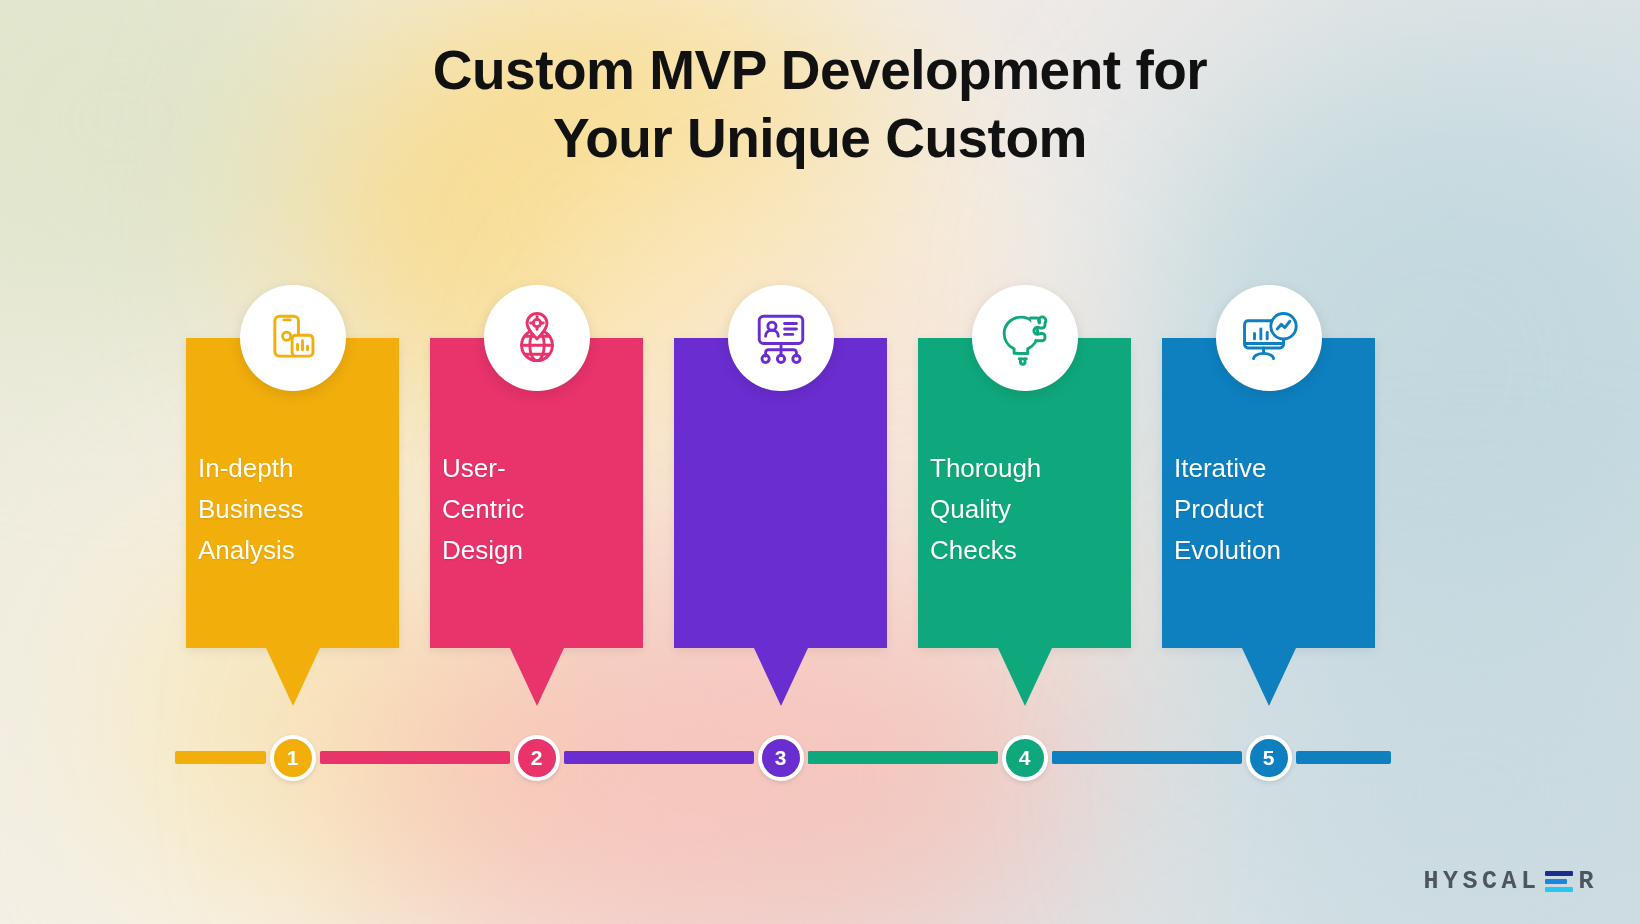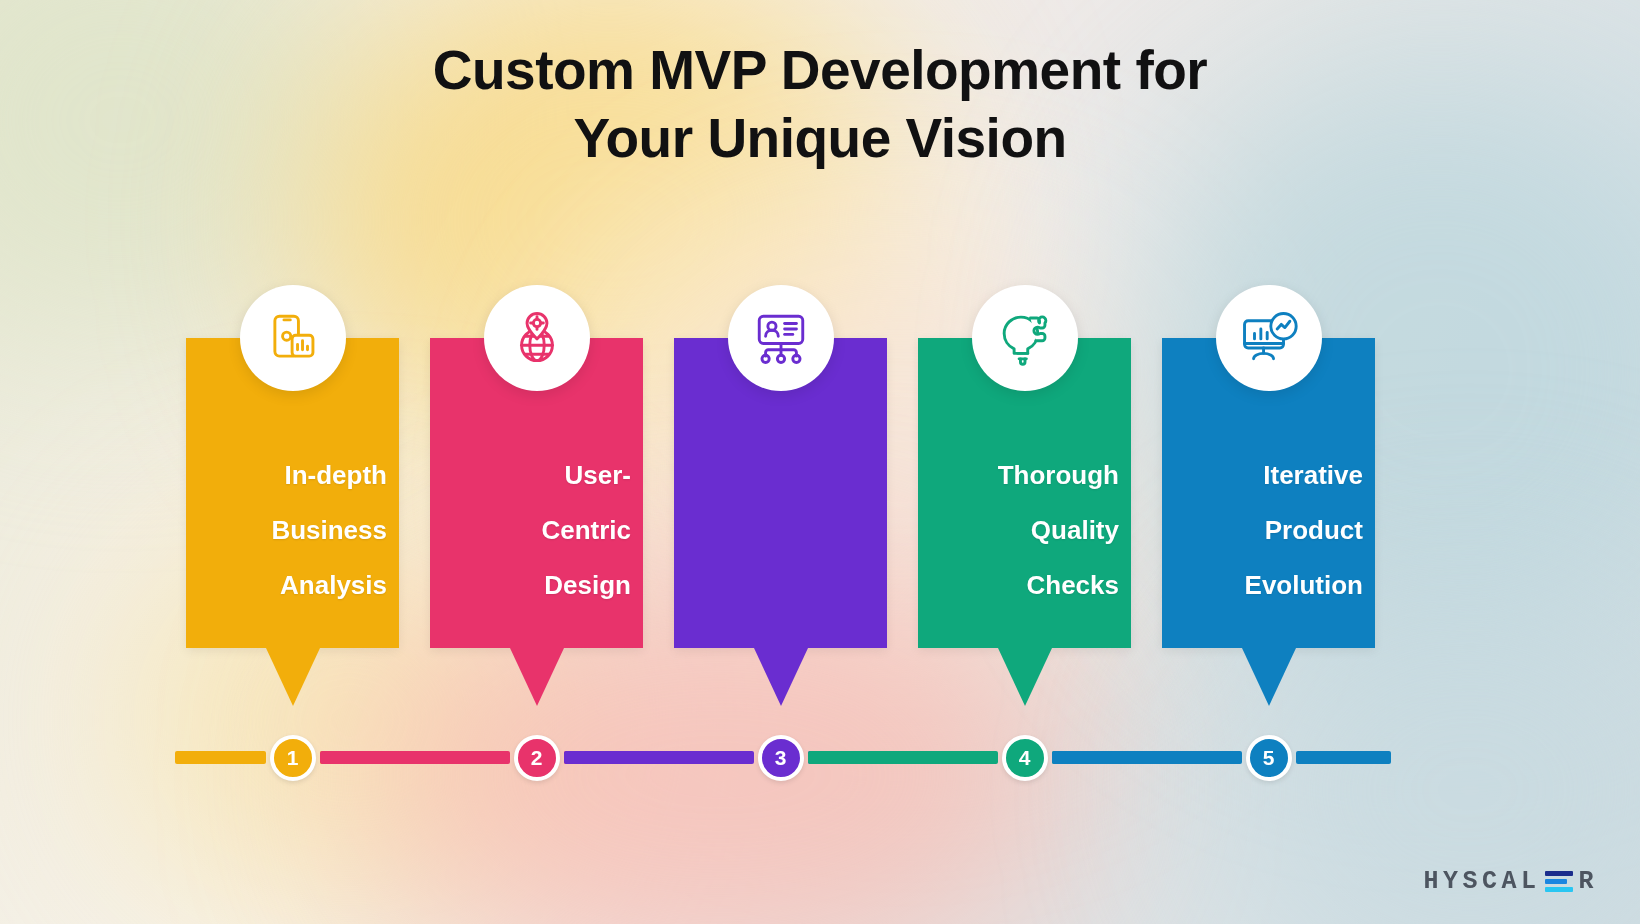--- a/index.html
+++ b/index.html
@@ -105,25 +105,25 @@
     transform: translateX(-50%);
     width: 0; height: 0;
     border-left: 27px solid transparent;
     border-right: 27px solid transparent;
     border-top: 58px solid currentColor;
   }
   .card .label {
     position: absolute;
     left: 12px; right: 12px;
     top: 110px;
-    text-align: right;
+    text-align: left;
     color: #ffffff;
     font-size: 26px;
-    line-height: 55px;
-    font-weight: 700;
+    line-height: 41px;
+    font-weight: 400;
     white-space: pre-line;
     text-shadow: 0 1px 2px rgba(0,0,0,.10);
   }
 
   
   .bubble {
     position: absolute;
     top: -53px;
     left: 50%;
     transform: translateX(-50%);
@@ -208,21 +208,21 @@
   <div class="blob blob-yellow"></div>
   <div class="blob blob-white"></div>
   <div class="blob blob-peach"></div>
   <div class="blob blob-yellow2"></div>
   <div class="blob blob-pink"></div>
   <div class="blob blob-teal"></div>
   <div class="blob blob-teal2"></div>
 
   <h1 class="title">
     <span class="ln">Custom MVP Development for</span>
-    <span class="ln">Your Unique Vision</span>
+    <span class="ln">Your Unique Custom</span>
   </h1>
 
   <div class="cards" id="cards">
       <div class="card" style="left: 0px; color: rgb(242, 174, 11);">
         <div class="body" style="background: rgb(242, 174, 11);"></div>
         <div class="pointer"></div>
         <div class="bubble" style="color: rgb(242, 174, 11);">
     <svg width="58" height="58" viewBox="0 0 64 64" fill="none" stroke="currentColor" stroke-width="3.2" stroke-linecap="round" stroke-linejoin="round">
       <rect x="12" y="8" width="26" height="44" rx="5"></rect>
       <path d="M22 12h7"></path>

